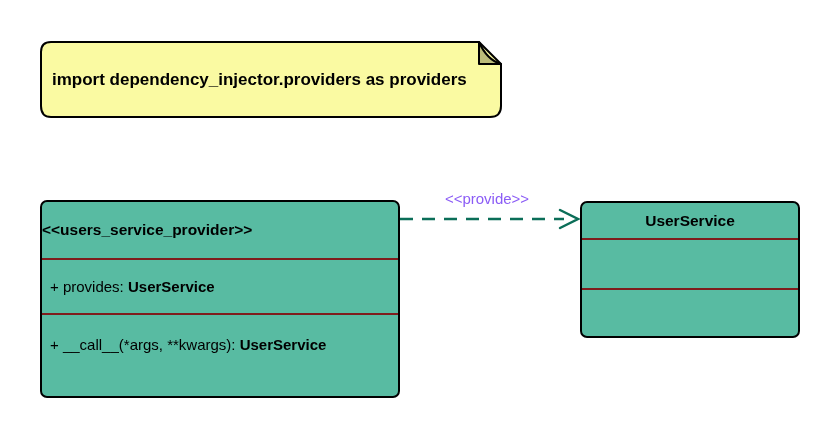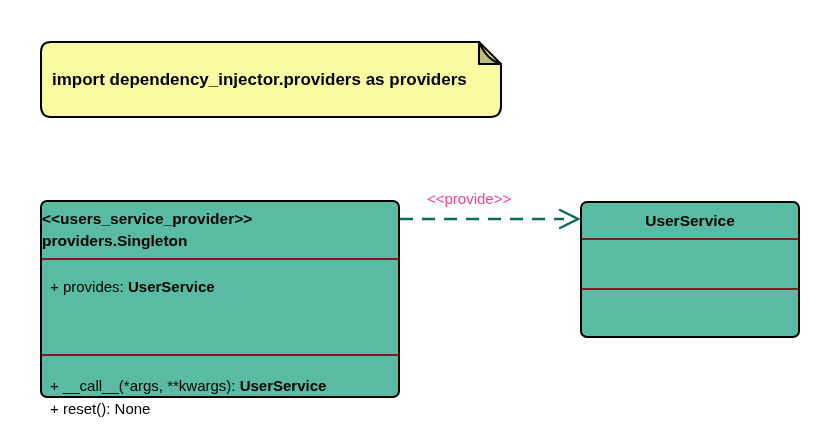--- a/index.html
+++ b/index.html
@@ -34,71 +34,67 @@
   .class-singleton .hdr {
     height: 56px; display: flex; flex-direction: column;
     align-items: flex-start; justify-content: center;
     text-align: center; font-weight: bold; font-size: 15.5px; line-height: 22px;
   }
   .class-singleton .attrs {
     height: 55px; display: flex; align-items: center;
     padding-left: 8px; font-size: 15px;
   }
   .class-singleton .methods {
-    height: 83px; padding: 18px 0 0 8px; font-size: 15px; line-height: 23px; margin-top: 41px;
+    height: 83px; padding: 18px 0 0 8px; font-size: 15px; line-height: 23px;
   }
   .member { white-space: nowrap; }
   .member .btype { font-weight: bold; }
 
   .class-userservice { left: 580px; top: 201px; width: 220px; height: 137px; }
   .class-userservice .hdr {
     height: 35px; display: flex; align-items: center; justify-content: center;
     font-weight: bold; font-size: 15.5px;
   }
   .class-userservice .attrs { height: 50px; }
   .class-userservice .methods { height: 48px; }
 
   
   .arrow-svg { position: absolute; left: 396px; top: 196px; width: 190px; height: 46px; }
   .arrow-dash { stroke: #0b6e58; stroke-width: 2.5; fill: none; stroke-dasharray: 13 9; }
   .arrow-head { stroke: #0b6e58; stroke-width: 2.5; fill: none; stroke-linecap: round; }
   .arrow-label {
     position: absolute; left: 427px; top: 190px; width: 120px; height: 18px;
-    text-align: left; font-size: 15px; color: #ec4899; white-space: nowrap;
+    text-align: center; font-size: 15px; color: #8b5cf6; white-space: nowrap;
   }
 </style>
 </head>
 <body>
 
 <div class="canvas">
 
   <div class="note">
     <svg class="note-svg" width="464" height="79" viewBox="0 0 464 79" aria-hidden="true">
       <path class="note-body" d="M 12 2 L 440 2 L 462 24 L 462 66 Q 462 77 451 77 L 12 77 Q 2 77 2 66 L 2 12 Q 2 2 12 2 Z"></path>
       <path class="note-fold" d="M 440 2 L 440 24 L 462 24 Q 448 20 440 2 Z"></path>
     </svg>
     <div class="note-text">import dependency_injector.providers as providers</div>
   </div>
 
   <div class="uml-class class-singleton">
     <div class="hdr">
       <div>&lt;&lt;users_service_provider&gt;&gt;</div>
-      <div>providers.Singleton</div>
     </div>
     <div class="section attrs">
       <div class="member">
         <span>+ provides: </span><span class="btype">UserService</span>
       </div>
     </div>
     <div class="section methods">
       <div class="member">
         <span>+ __call__(*args, **kwargs): </span><span class="btype">UserService</span>
-      </div>
-      <div class="member">
-        <span>+ reset(): None</span><span class="btype"></span>
       </div>
     </div>
   </div>
 
   <svg class="arrow-svg" viewBox="0 0 190 46" aria-hidden="true">
     <line class="arrow-dash" x1="4" y1="23" x2="168" y2="23"></line>
     <polyline class="arrow-head" points="164,14 182,23 164,32"></polyline>
   </svg>
   <div class="arrow-label">&lt;&lt;provide&gt;&gt;</div>
 

